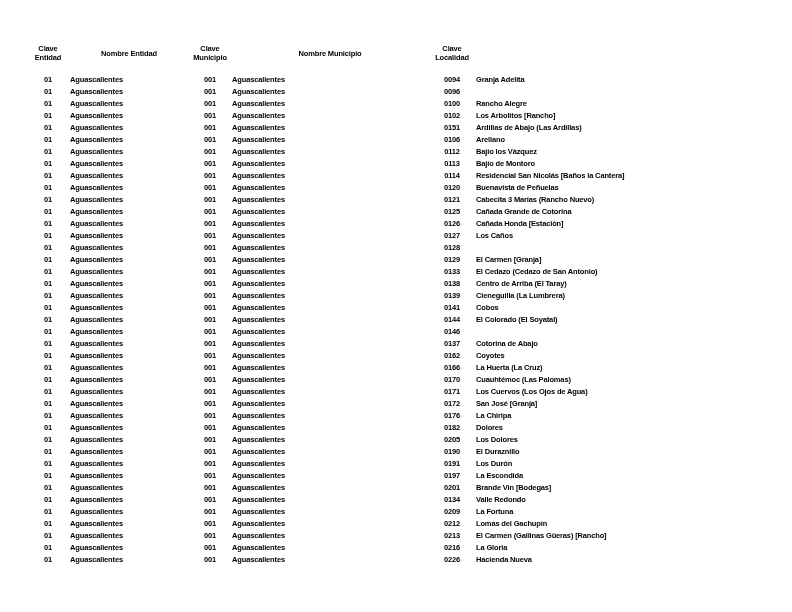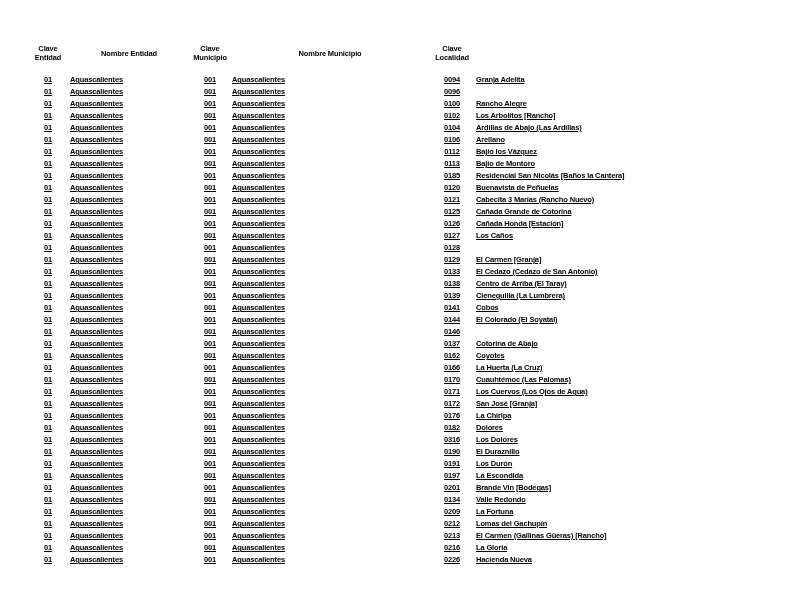--- a/index.html
+++ b/index.html
@@ -22,21 +22,21 @@
   .th {
     font-size: 7.5px;
     line-height: 9px;
     min-height: 22px;
     display: flex;
     align-items: center;
     justify-content: center;
     text-align: center;
     letter-spacing: -0.15px;
   }
-  .tr { height: 12px; text-decoration: underline; }
+  .tr { height: 12px; }
   .td {
     font-size: 7.5px;
     line-height: 12px;
     white-space: nowrap;
     letter-spacing: -0.15px;
     overflow: visible;
   }
   .c-code { text-align: center; }
   .c-name { text-align: left; padding-left: 2px; }
 </style>
@@ -82,21 +82,21 @@
           <div class="td c-code">001</div>
           <div class="td c-name">Aguascalientes</div>
           <div class="td c-code">0102</div>
           <div class="td c-name">Los Arbolitos [Rancho]</div>
         </div>
         <div class="tr">
           <div class="td c-code">01</div>
           <div class="td c-name">Aguascalientes</div>
           <div class="td c-code">001</div>
           <div class="td c-name">Aguascalientes</div>
-          <div class="td c-code">0104</div>
+          <div class="td c-code">0151</div>
           <div class="td c-name">Ardillas de Abajo (Las Ardillas)</div>
         </div>
         <div class="tr">
           <div class="td c-code">01</div>
           <div class="td c-name">Aguascalientes</div>
           <div class="td c-code">001</div>
           <div class="td c-name">Aguascalientes</div>
           <div class="td c-code">0106</div>
           <div class="td c-name">Arellano</div>
         </div>
@@ -114,21 +114,21 @@
           <div class="td c-code">001</div>
           <div class="td c-name">Aguascalientes</div>
           <div class="td c-code">0113</div>
           <div class="td c-name">Bajío de Montoro</div>
         </div>
         <div class="tr">
           <div class="td c-code">01</div>
           <div class="td c-name">Aguascalientes</div>
           <div class="td c-code">001</div>
           <div class="td c-name">Aguascalientes</div>
-          <div class="td c-code">0185</div>
+          <div class="td c-code">0114</div>
           <div class="td c-name">Residencial San Nicolás [Baños la Cantera]</div>
         </div>
         <div class="tr">
           <div class="td c-code">01</div>
           <div class="td c-name">Aguascalientes</div>
           <div class="td c-code">001</div>
           <div class="td c-name">Aguascalientes</div>
           <div class="td c-code">0120</div>
           <div class="td c-name">Buenavista de Peñuelas</div>
         </div>
@@ -288,21 +288,21 @@
           <div class="td c-code">001</div>
           <div class="td c-name">Aguascalientes</div>
           <div class="td c-code">0182</div>
           <div class="td c-name">Dolores</div>
         </div>
         <div class="tr">
           <div class="td c-code">01</div>
           <div class="td c-name">Aguascalientes</div>
           <div class="td c-code">001</div>
           <div class="td c-name">Aguascalientes</div>
-          <div class="td c-code">0316</div>
+          <div class="td c-code">0205</div>
           <div class="td c-name">Los Dolores</div>
         </div>
         <div class="tr">
           <div class="td c-code">01</div>
           <div class="td c-name">Aguascalientes</div>
           <div class="td c-code">001</div>
           <div class="td c-name">Aguascalientes</div>
           <div class="td c-code">0190</div>
           <div class="td c-name">El Duraznillo</div>
         </div>

